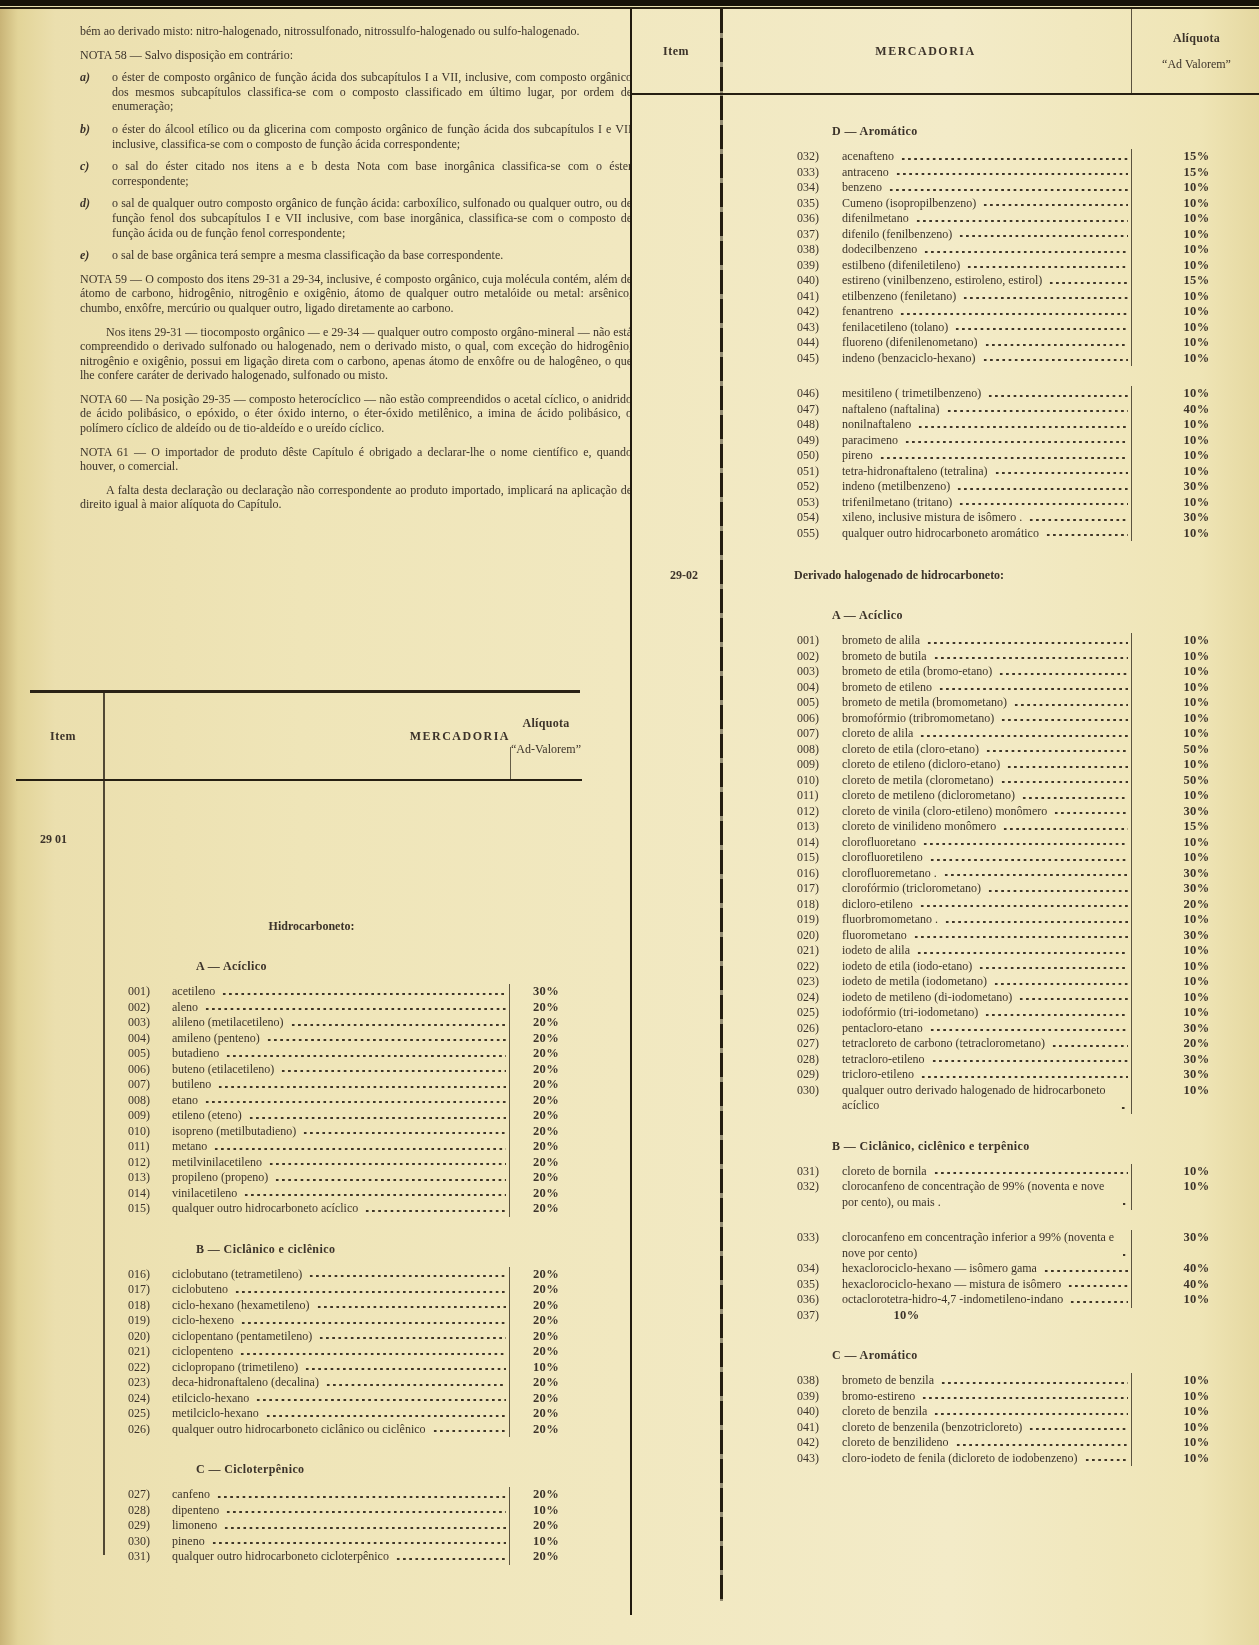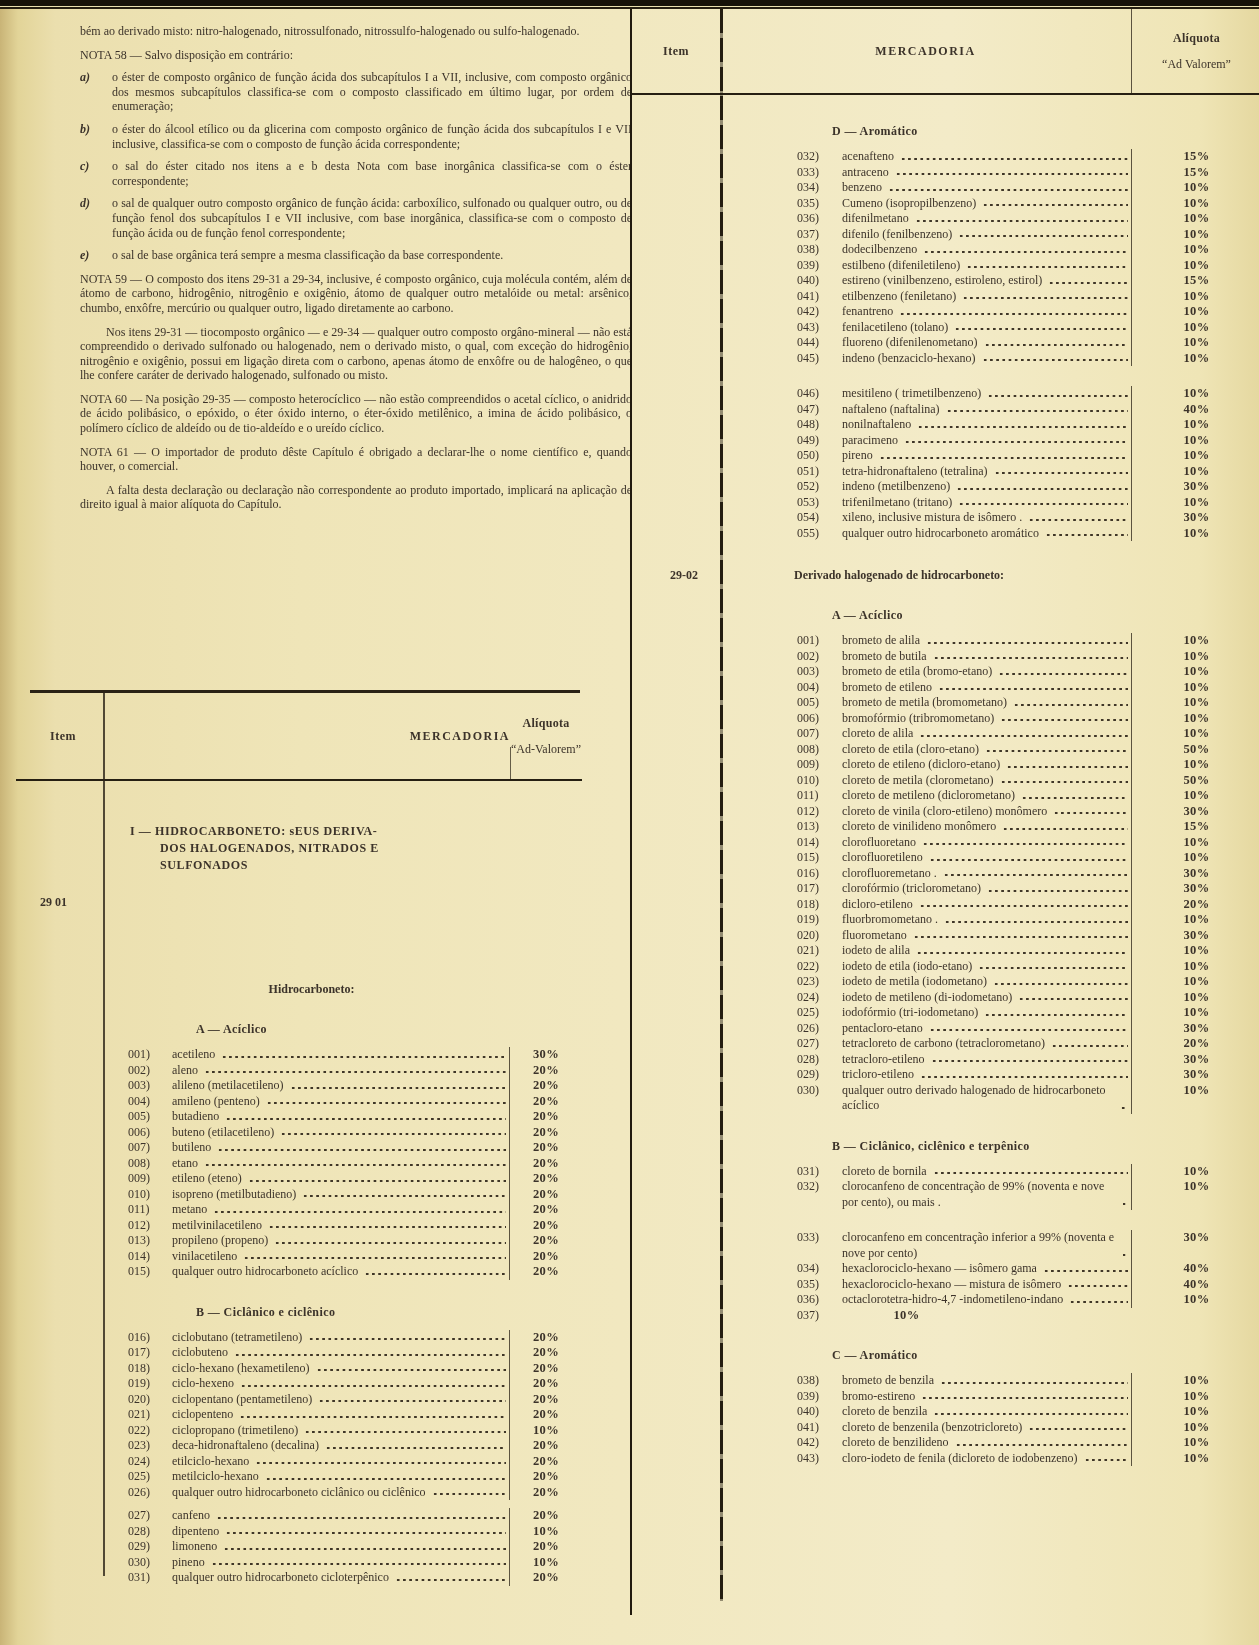--- a/index.html
+++ b/index.html
@@ -129,25 +129,20 @@
       <div class="th-item">Item</div>
       <div class="th-merc">MERCADORIA</div>
       <div class="th-aliq">
         <div class="a1">Alíquota</div>
         <div class="a2">“Ad-Valorem”</div>
       </div>
       <div class="tick"></div>
     </div>
     <div class="vline vline-item"></div>
     <div class="tbody">
-        <div class="sec-heading">
-          <div class="hl">I — HIDROCARBONETO: sEUS DERIVA-</div>
-          <div class="hl ind">DOS HALOGENADOS, NITRADOS E</div>
-          <div class="hl ind">SULFONADOS</div>
-        </div>
         <div class="entry">
           <span class="entry-code">29 01</span>
           <span class="entry-title">Hidrocarboneto:</span>
         </div>
         <div class="sub">A — Acíclico</div>
         <div class="rows">
           <div class="row">
             <span class="num">001)</span>
             <span class="mid">
               <span class="name">acetileno</span>
@@ -352,20 +347,21 @@
           </div>
           <div class="row">
             <span class="num">026)</span>
             <span class="mid">
               <span class="name">qualquer outro hidrocarboneto ciclânico ou ciclênico</span>
               <span class="leader"></span>
             </span>
             <span class="pct">20%</span>
           </div>
         </div>
+        <div class="sub">C — Cicloterpênico</div>
         <div class="rows">
           <div class="row">
             <span class="num">027)</span>
             <span class="mid">
               <span class="name">canfeno</span>
               <span class="leader"></span>
             </span>
             <span class="pct">20%</span>
           </div>
           <div class="row">

